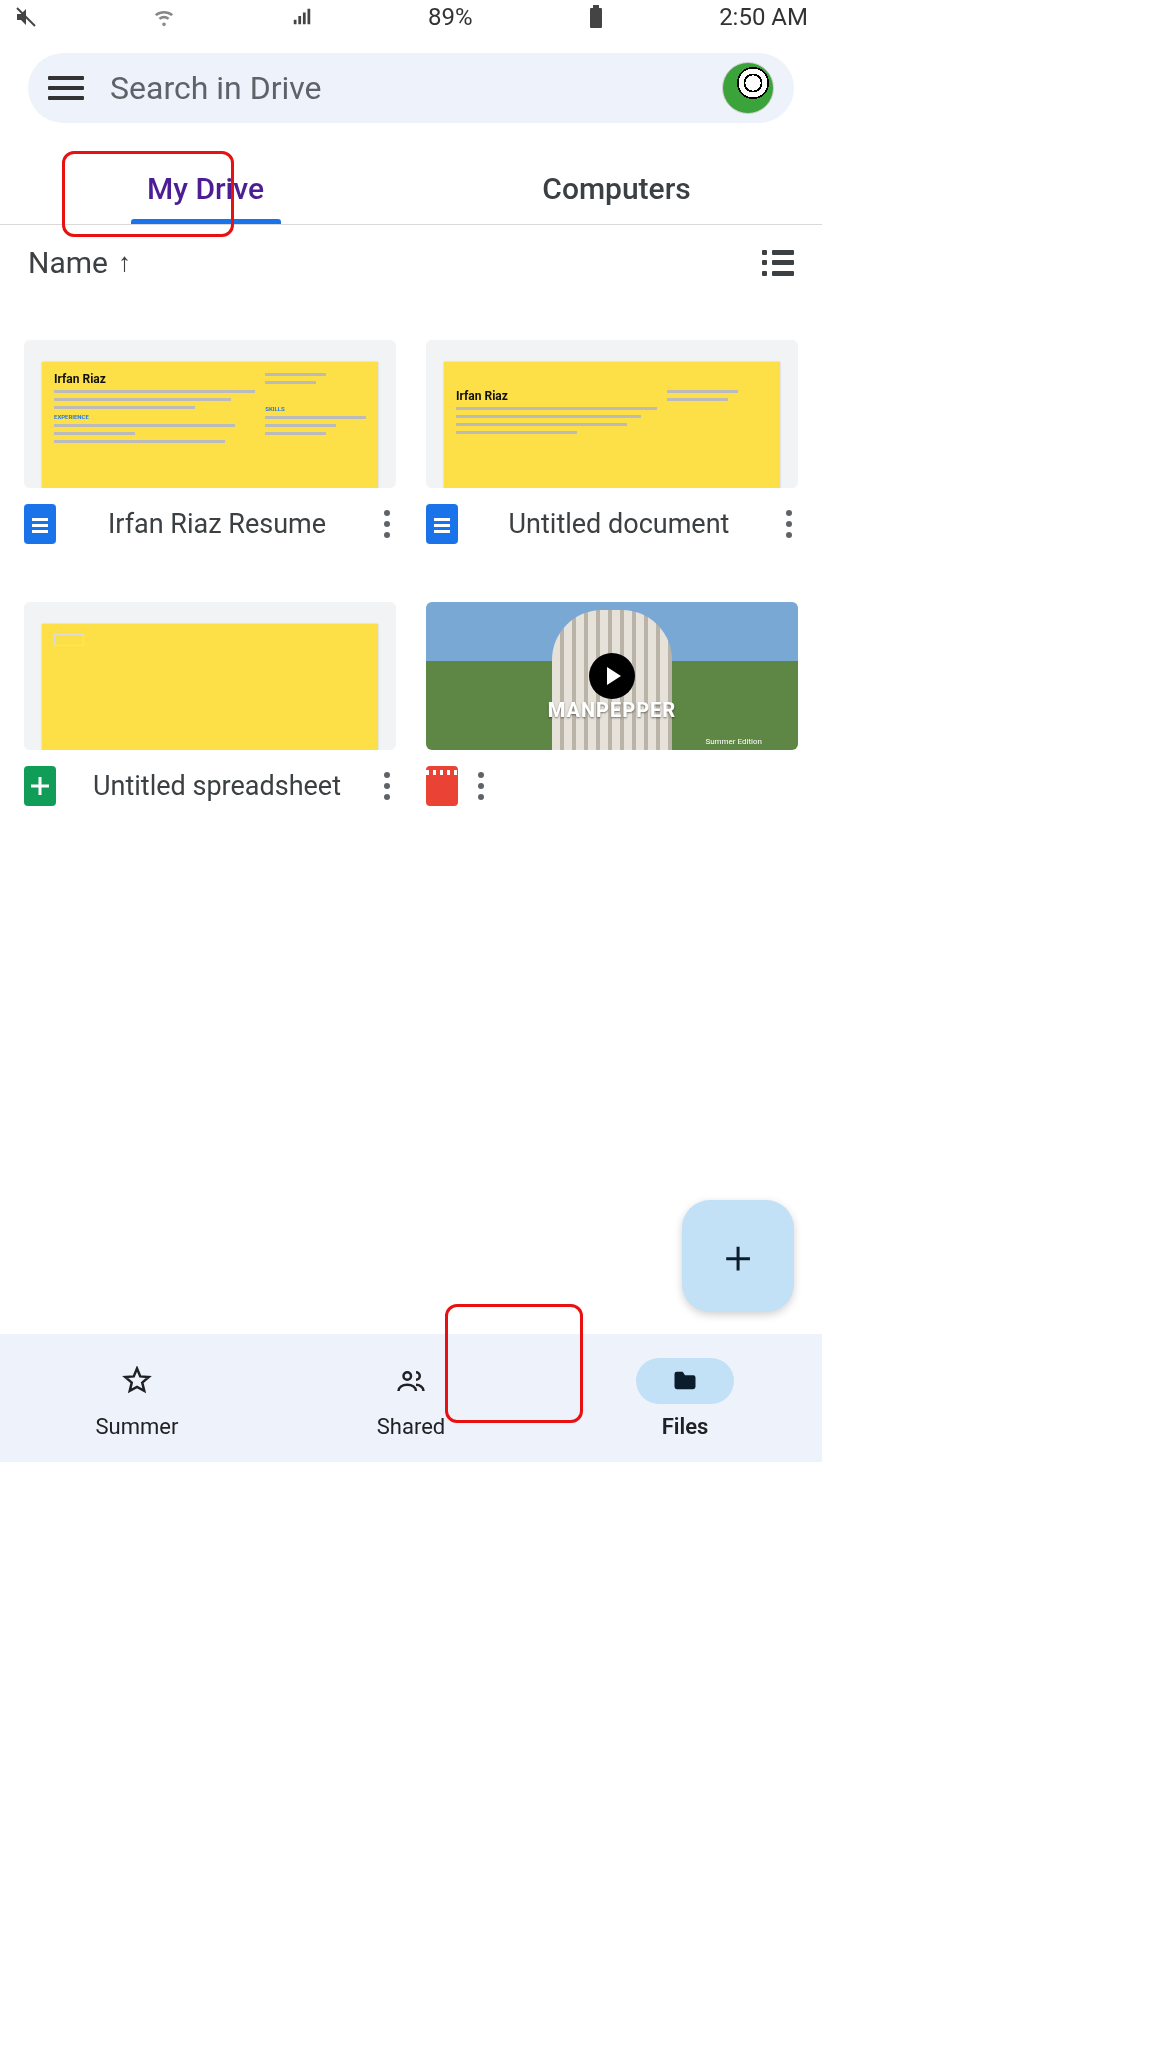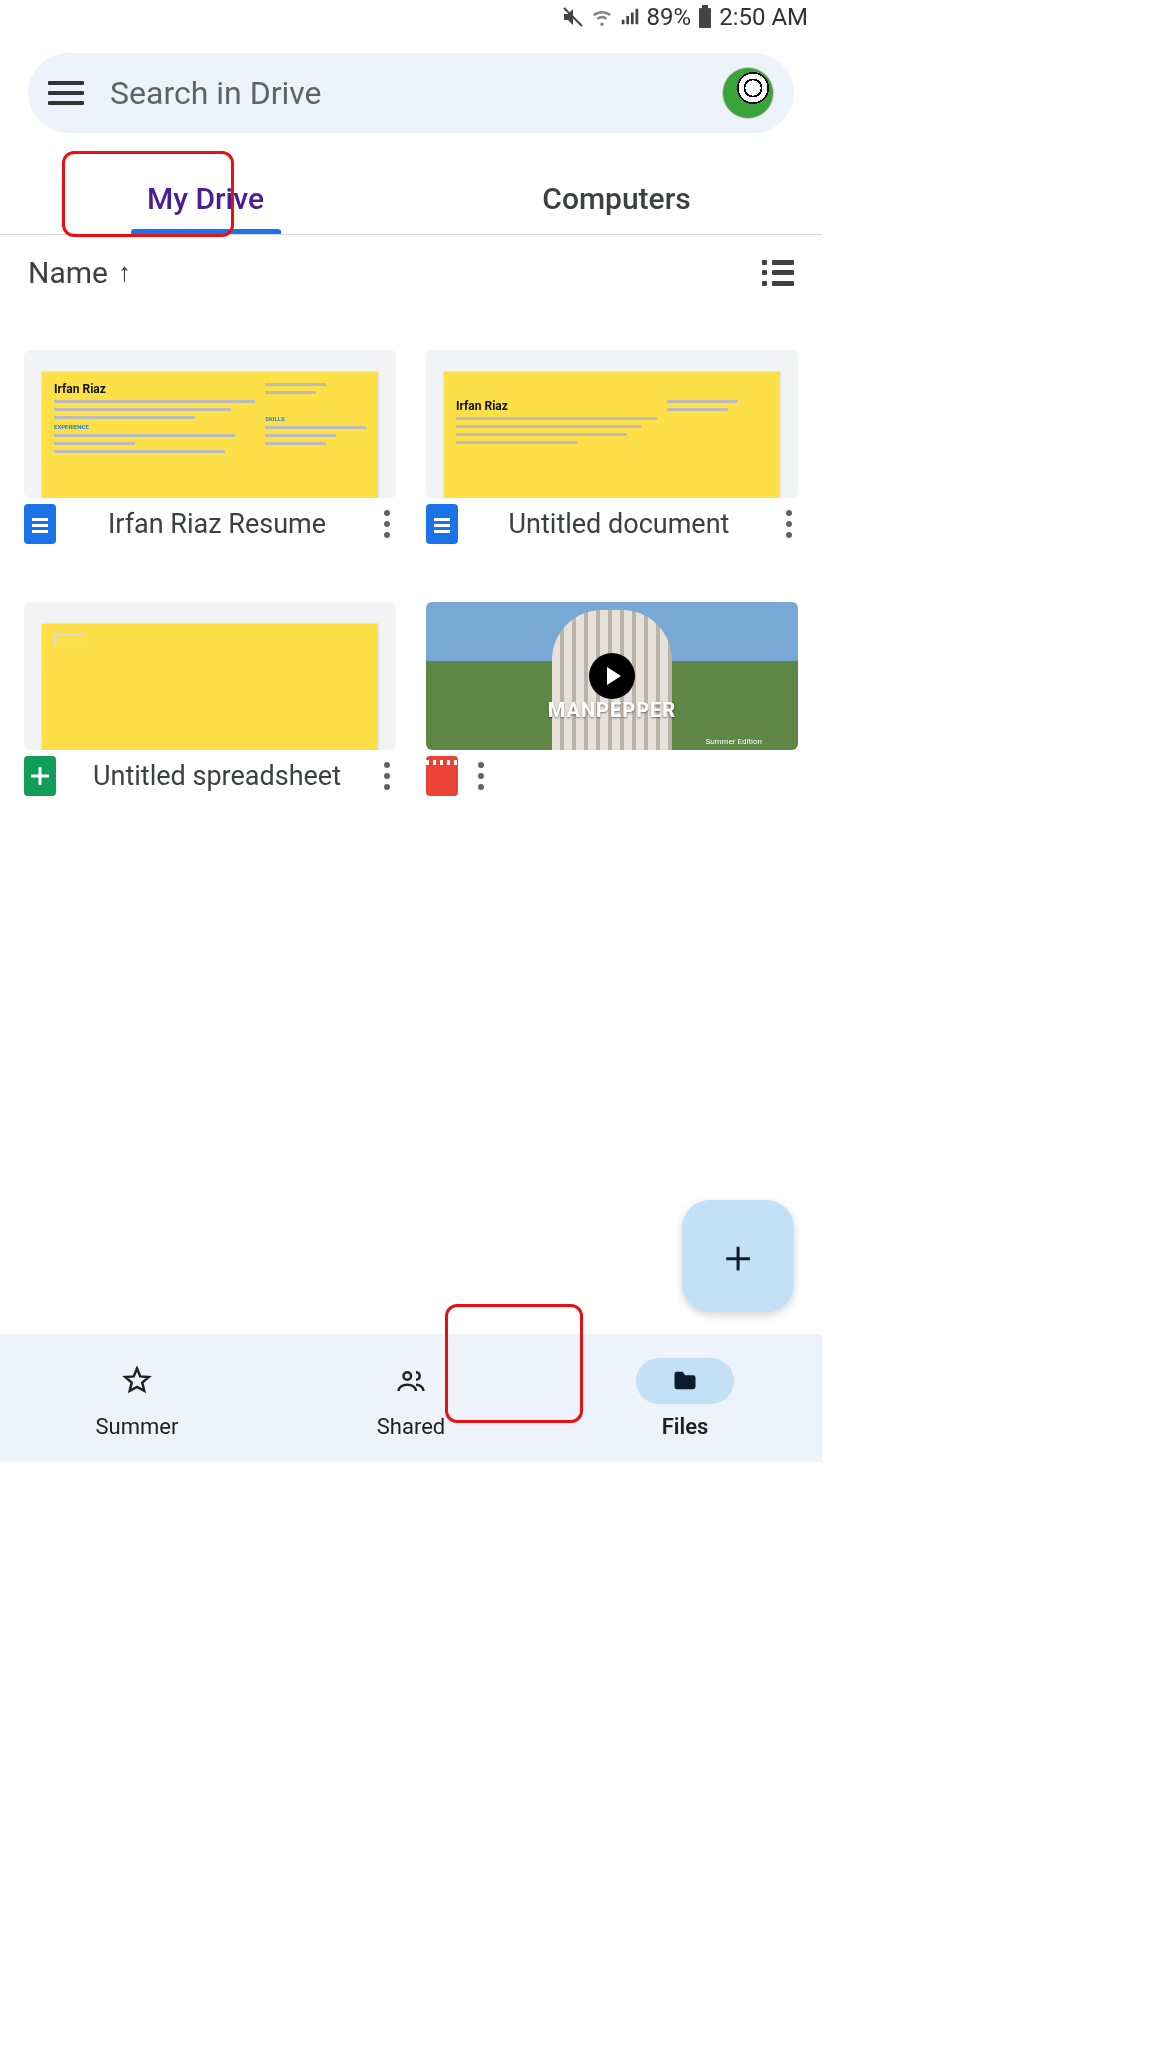--- a/index.html
+++ b/index.html
@@ -7,31 +7,31 @@
     width: 822px;
     height: 1462px;
     font-family: 'Google Sans', Roboto, Arial, sans-serif;
     background: #fff;
     position: relative;
     overflow: hidden;
   }
   .status-bar {
     height: 34px;
     display: flex;
-    justify-content: flex-end;
+    justify-content: space-between;
     align-items: center;
     padding: 0 14px;
     gap: 6px;
     font-size: 24px;
     color: #333;
   }
   .status-bar .icon { display:inline-flex; align-items:center; }
   .search-bar {
     margin: 19px 28px 0 28px;
-    height: 80px;
+    height: 70px;
     background: #eef3fb;
     border-radius: 40px;
     display: flex;
     align-items: center;
     padding: 0 20px;
   }
   .menu-icon { width: 36px; height: 36px; display:flex; flex-direction:column; justify-content:space-between; padding:6px 0; margin-right:26px; }
   .menu-icon span { display:block; height:4px; background:#333; border-radius:1px; }
   .search-placeholder { flex:1; font-size:32px; color:#5f6368; }
   .avatar {
@@ -138,21 +138,21 @@
     display:flex; align-items:center; justify-content:center;
   }
   .video-thumb .play::after { content:""; border-left:14px solid #fff; border-top:9px solid transparent; border-bottom:9px solid transparent; margin-left:3px;}
   .video-thumb .caption { position:relative; color:#fff; font-weight:800; font-size:20px; letter-spacing:1px; margin-bottom:28px; text-shadow:0 1px 2px rgba(0,0,0,.5);}
   .video-thumb .sub { position:absolute; bottom:4px; right:36px; font-size:8px; color:#fff; }
 
   .file-meta {
     display:flex;
     align-items:center;
     gap:14px;
-    margin-top:6px;
+    margin-top:16px;
   }
   .ftype-icon {
     width:32px; height:40px; border-radius:4px;
     display:flex; align-items:center; justify-content:center; flex-shrink:0;
   }
   .ftype-doc { background:#1a73e8; }
   .ftype-doc::before { content:""; width:16px; height:3px; background:#fff; box-shadow:0 6px 0 #fff, 0 12px 0 #fff; margin-top:-10px;}
   .ftype-sheet { background:#0f9d58; position:relative;}
   .ftype-sheet::before { content:""; position:absolute; width:18px; height:3px; background:#fff; top:50%; left:50%; transform:translate(-50%,-50%);}
   .ftype-sheet::after { content:""; position:absolute; width:3px; height:18px; background:#fff; top:50%; left:50%; transform:translate(-50%,-50%);}

